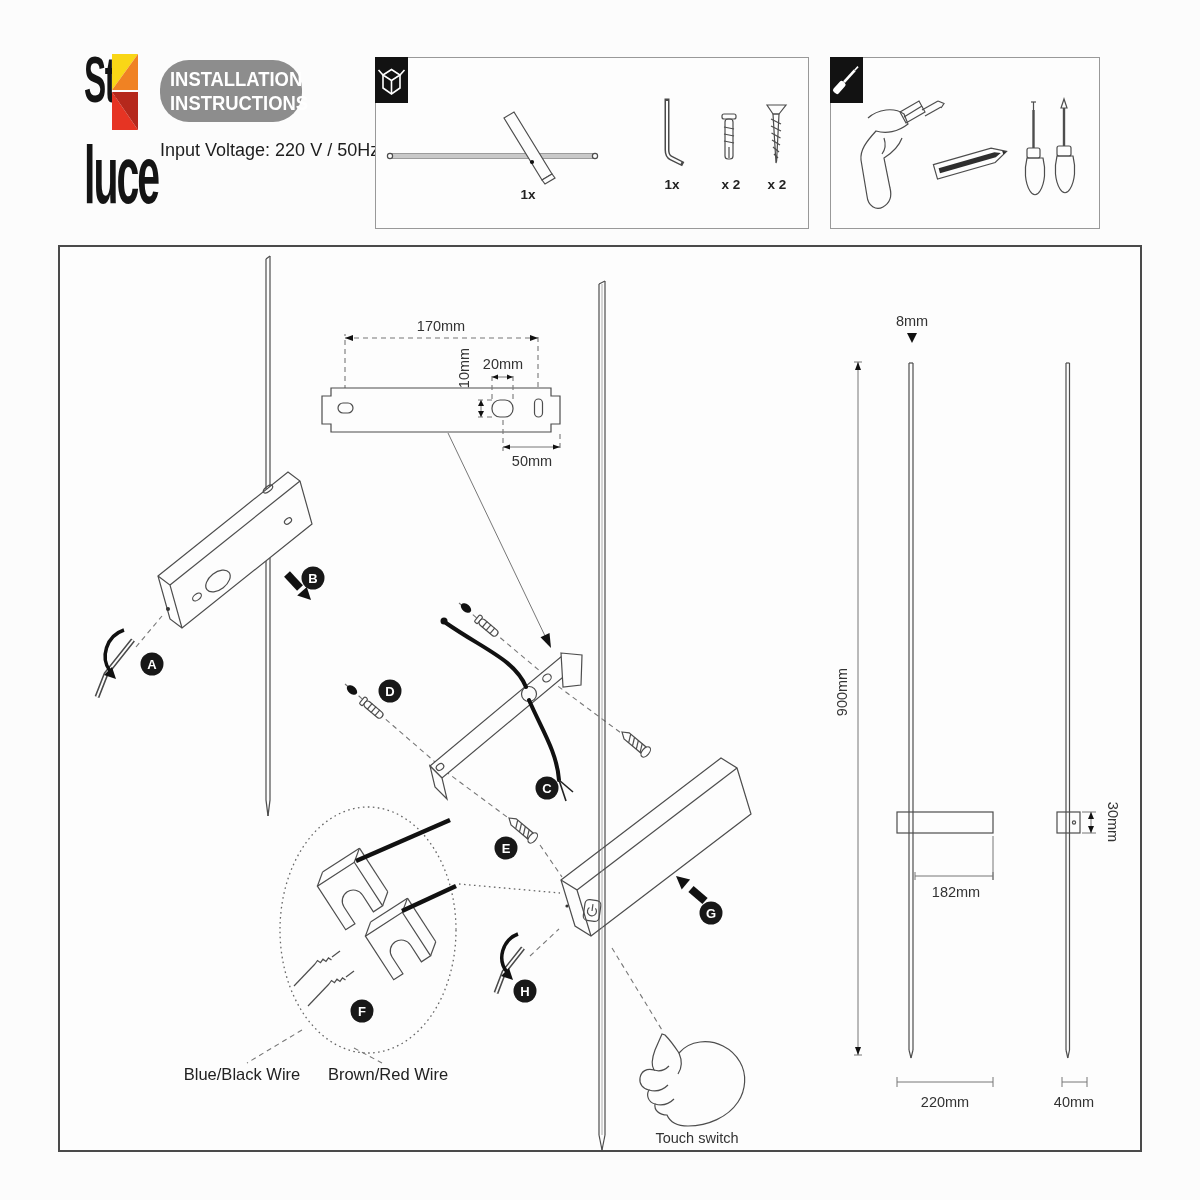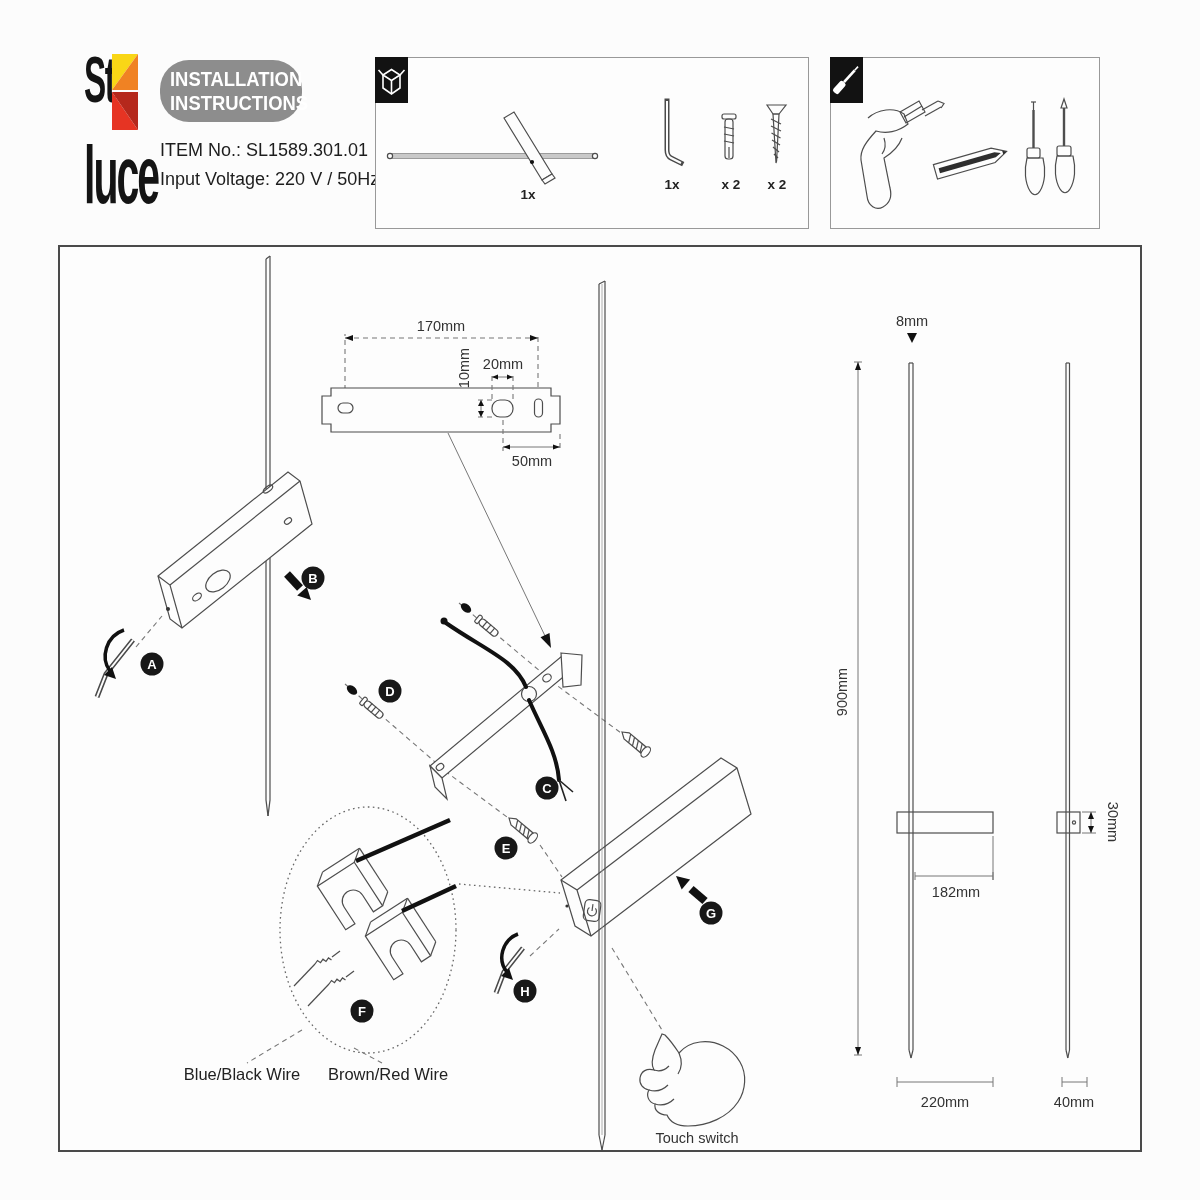--- a/index.html
+++ b/index.html
@@ -57,21 +57,20 @@
   <polygon points="0,39 26,39 26,77" fill="#b5281c"></polygon>
 </svg>
 <div class="abs logo-luce">luce</div>
 
 <div class="abs title-box">
   <div>INSTALLATION</div>
   <div>INSTRUCTIONS</div>
 </div>
 
 <div class="abs item-lines">
-  <div>ITEM No.:  SL1589.301.01</div>
   <div>Input Voltage: 220 V / 50Hz</div>
 </div>
 
 <div class="abs pkg-box"></div>
 <div class="abs corner-icon" style="left:375px;top:57px;">
   <svg width="33" height="46" viewBox="0 0 33 46">
     <g stroke="#fff" stroke-width="1.6" fill="none">
       <polygon points="8,18 16.5,12.5 25,18 16.5,23.5"></polygon>
       <polyline points="8,18 8,31 16.5,37 25,31 25,18"></polyline>
       <line x1="16.5" y1="23.5" x2="16.5" y2="37"></line>

